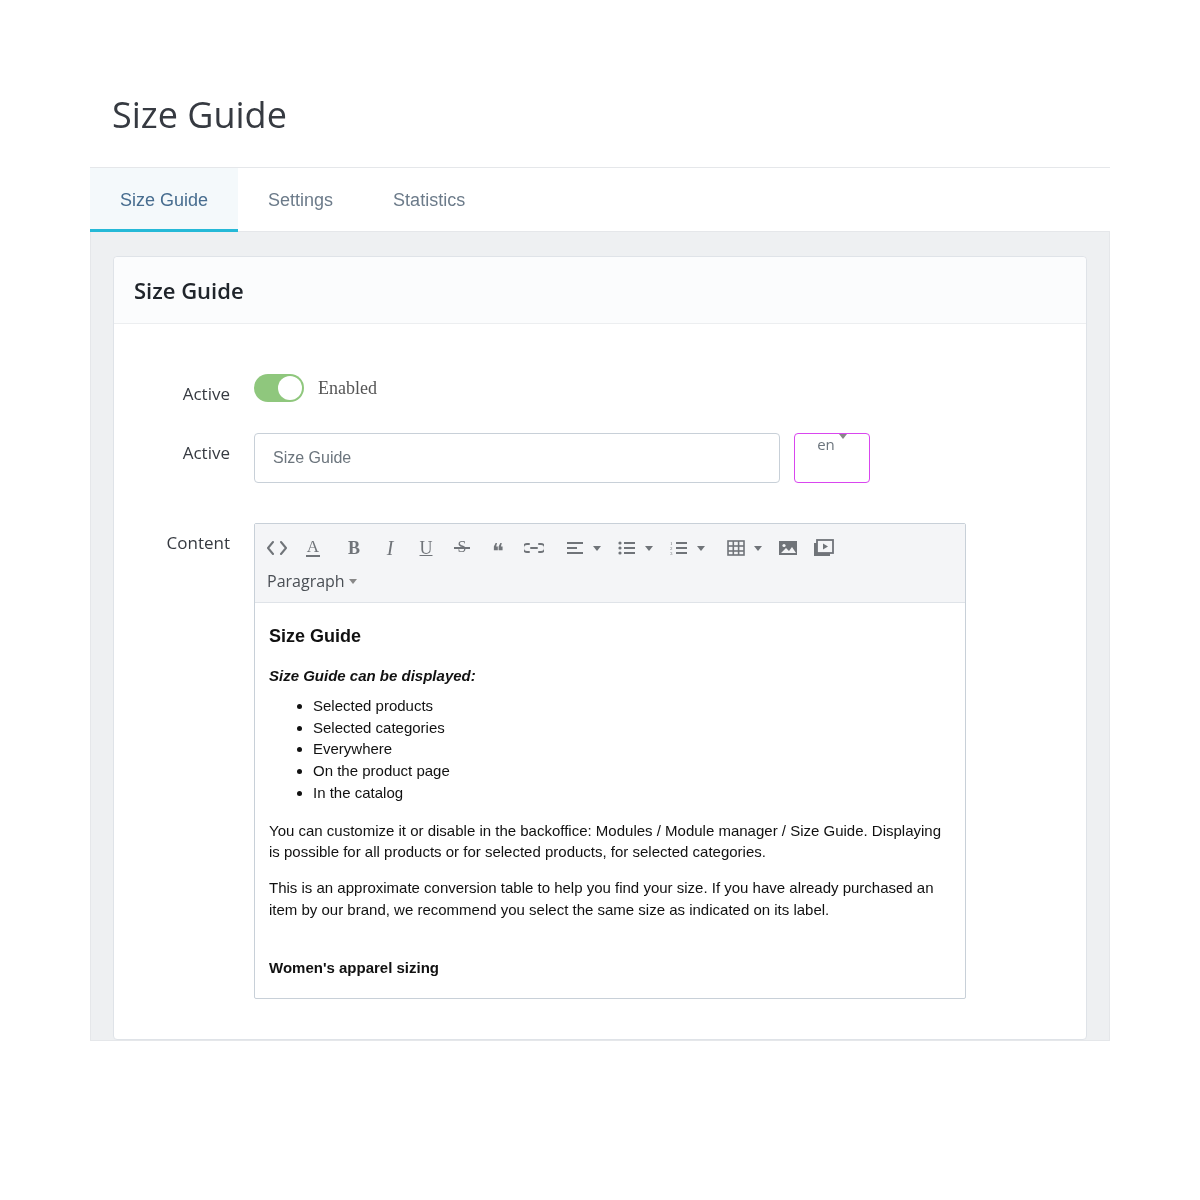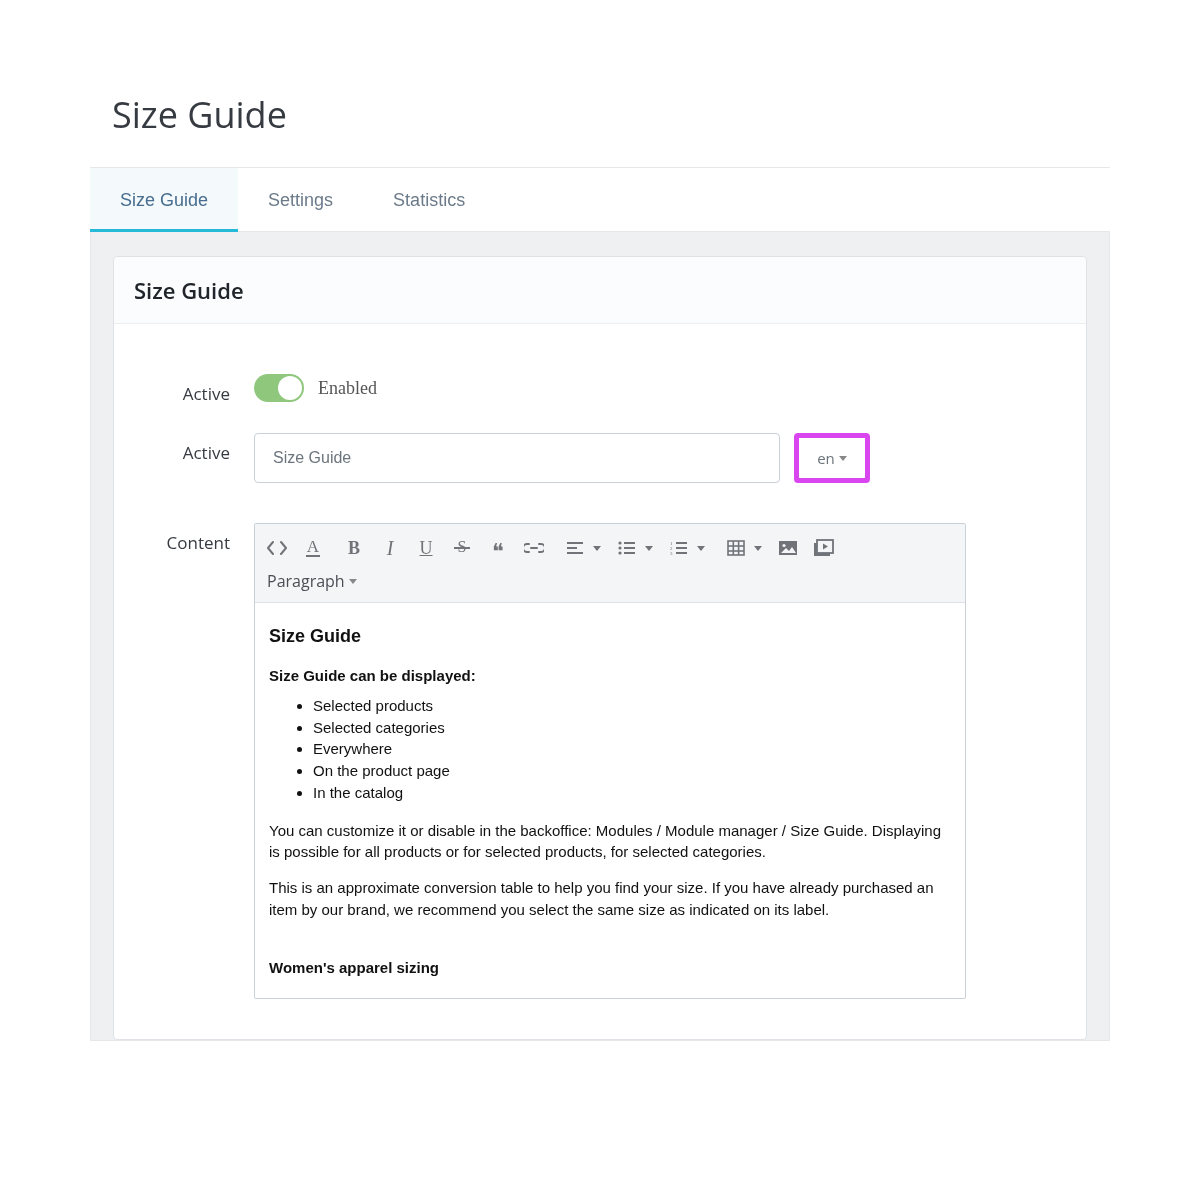--- a/index.html
+++ b/index.html
@@ -117,25 +117,24 @@
     height: 50px;
     border: 1px solid #c8d0d8;
     border-radius: 4px;
     padding: 0 18px;
     font-size: 16px;
     color: #6c757d;
   }
   .lang-select {
     width: 76px;
     height: 50px;
-    border: 5px solid #d946ef;
+    border: 1px solid #d946ef;
     border-radius: 4px;
     background: #fff;
     display: flex;
-    align-items: center;
     justify-content: center;
     gap: 4px;
     font-size: 15px;
     color: #6c757d;
     cursor: pointer;
   }
   .caret {
     width: 0; height: 0;
     border-left: 4px solid transparent;
     border-right: 4px solid transparent;
@@ -200,20 +199,21 @@
   }
   .editor-body h3 {
     font-size: 18px;
     font-weight: bold;
     margin-bottom: 16px;
   }
   .editor-body .sub {
     font-size: 15px;
     font-weight: bold;
     margin-bottom: 8px;
+    font-style: italic;
   }
   .editor-body ul {
     margin: 4px 0 16px 44px;
   }
   .editor-body ul li {
     margin: 0;
   }
   .editor-body p {
     margin-bottom: 14px;
   }

